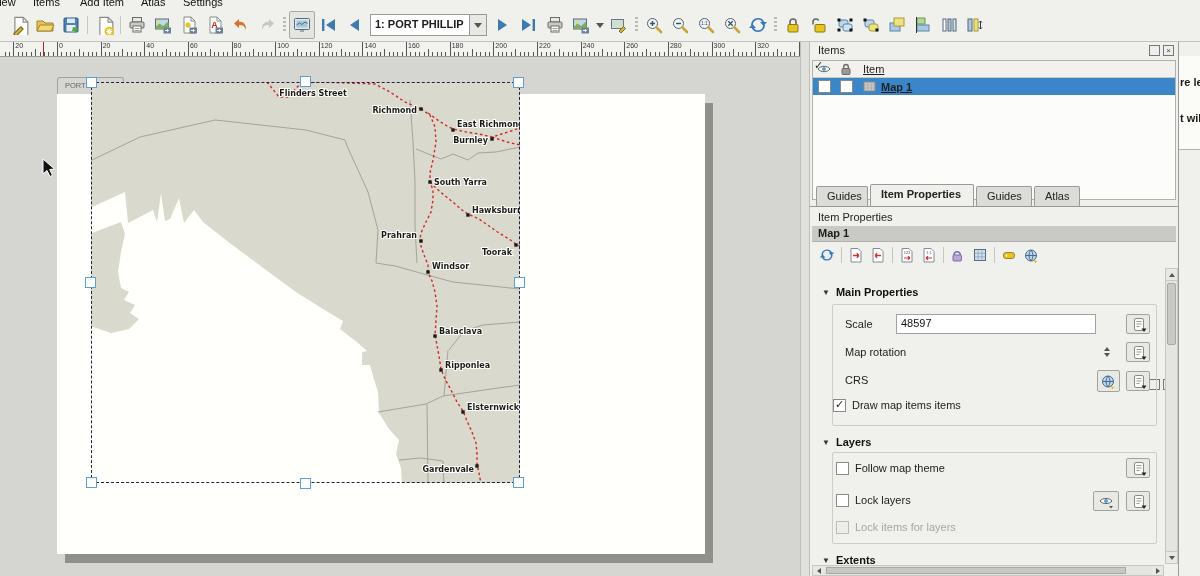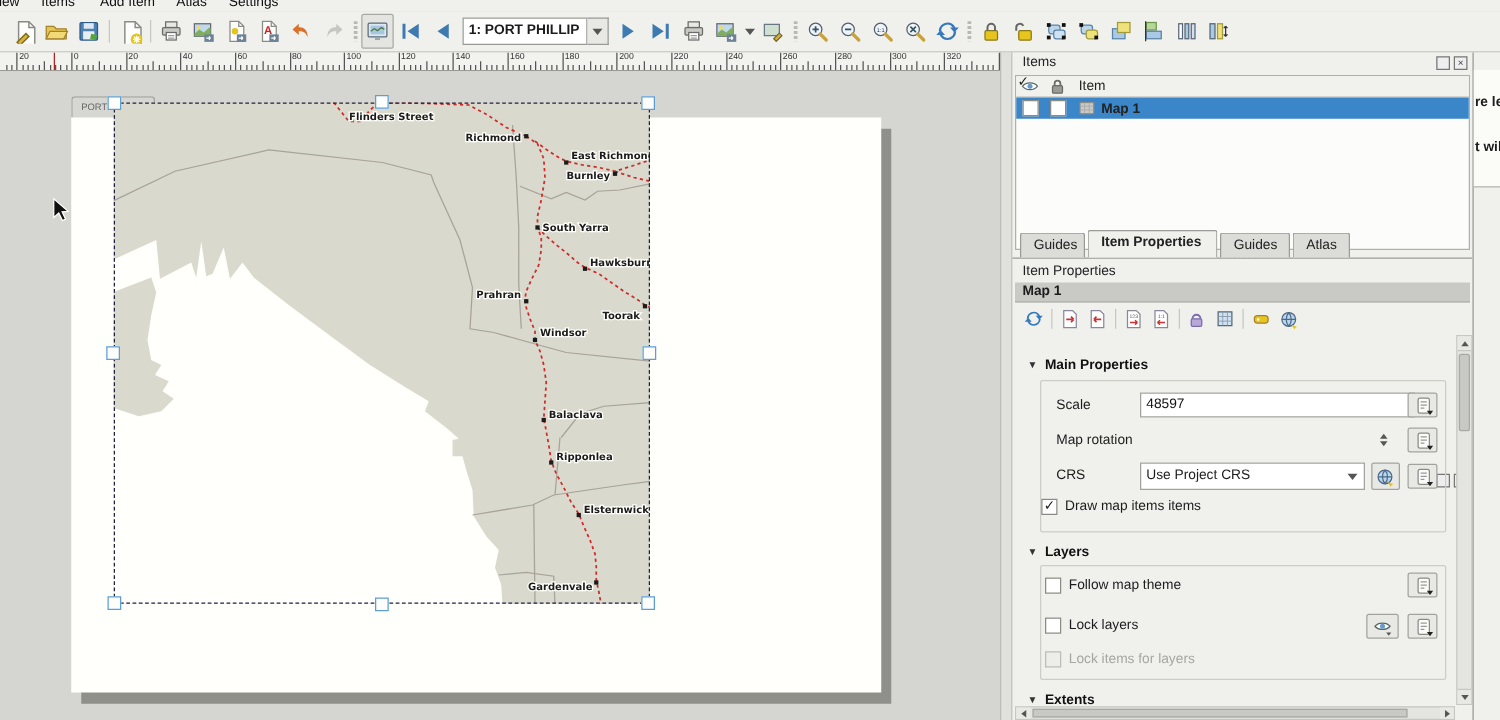--- a/index.html
+++ b/index.html
@@ -52,21 +52,21 @@
               border-left:1px solid #bcbcb8; border-right:1px solid #bcbcb8; }
 
   
   .dock { position:absolute; left:810px; top:42px; width:368px; height:534px; background:#f0f0ed; }
   .ptitle { position:absolute; left:0; width:100%; height:17px; font-size:11px; color:#222; padding:2px 0 0 8px; }
   .winbtns { position:absolute; right:4px; display:flex; gap:3px; }
   .wb { width:11px; height:11px; border:1px solid #777; background:#eee; font-size:8px; line-height:9px;
         text-align:center; color:#444; }
   .wb .bar { margin:1px; height:2px; background:#888; }
 
-  .items-list { position:absolute; left:2px; top:18px; width:364px; height:140px; background:#fcfcfa; border:1px solid #b0b0ac; }
+  .items-list { position:absolute; left:2px; top:18px; width:364px; height:140px; background:#fcfcfa; border:1px solid #b0b0ac;text-decoration:underline; }
   .items-head { height:17px; background:#f1f1ee; border-bottom:1px solid #c8c8c4; display:flex; align-items:center; }
   .col-eye { width:22px; display:flex; justify-content:center; }
   .col-lock { width:22px; display:flex; justify-content:center; }
   .col-item { padding-left:6px; color:#222; }
   .item-row { height:17px; display:flex; align-items:center; }
   .item-row.selected { background:#3a86c8; color:#fff; font-weight:bold; }
   .resize-dots { position:absolute; left:0; right:0; top:158px; text-align:center; color:#999; font-size:9px; letter-spacing:1px; }
 
   
   .tabbar { position:absolute; left:0; top:143px; width:368px; height:22px; border-bottom:1px solid #9a9a96; }
@@ -779,21 +779,21 @@
         </span>
     </div>
 
     <div class="props">
       <div class="sechead" style="top:18px">
         <span class="arr">▼</span><span>Main Properties</span>
       </div>
       <div class="groupbox" style="top:36px;height:122px"></div>
 
       <div class="flabel" style="top:50px">Scale</div>
-      <div class="field" style="left:102px;top:46px;width:220px;height:20px">48597</div>
+      <div class="field" style="left:86px;top:46px;width:200px;height:20px">48597</div>
       <div class="sqbtn" style="left:316px;top:46px">
           <svg width="17" height="17" viewBox="0 0 17 17">
             <rect x="4.5" y="2.5" width="9" height="12" rx="1.5" fill="#fbfbf9" stroke="#8a8a86"></rect>
             <path d="M6.5 5.5h5M6.5 8h5M6.5 10.5h3" stroke="#999"></path>
             <path d="M11.5 12.5h5l-2.5 3.5z" fill="#222"></path>
           </svg>
         </div>
 
       <div class="flabel" style="top:78px">Map rotation</div>
       <div class="spin" style="left:290px;top:76px;height:16px">
@@ -802,24 +802,20 @@
         </div>
       <div class="sqbtn" style="left:316px;top:74px">
           <svg width="17" height="17" viewBox="0 0 17 17">
             <rect x="4.5" y="2.5" width="9" height="12" rx="1.5" fill="#fbfbf9" stroke="#8a8a86"></rect>
             <path d="M6.5 5.5h5M6.5 8h5M6.5 10.5h3" stroke="#999"></path>
             <path d="M11.5 12.5h5l-2.5 3.5z" fill="#222"></path>
           </svg>
         </div>
 
       <div class="flabel" style="top:106px">CRS</div>
-      <div class="combo" style="left:102px;top:102px;width:180px;height:22px">
-        <span>Use Project CRS</span>
-        <span class="caret"></span>
-      </div>
       <div class="sqbtn" style="left:287px;top:102px;width:23px;height:22px">
           <svg width="17" height="17" viewBox="0 0 17 17">
             <circle cx="8" cy="8.5" r="5.5" fill="#bcd6ec" stroke="#4a6a8a"></circle>
             <path d="M2.5 8.5h11M8 3a8.5 8.5 0 0 1 0 11M8 3a8.5 8.5 0 0 0 0 11" stroke="#4a6a8a" fill="none"></path>
             <path d="M10 12.5l4.5 1.8-1.2.8-.8 1.2z" fill="#e0c020"></path>
           </svg>
         </div>
       <div class="sqbtn" style="left:316px;top:103px">
           <svg width="17" height="17" viewBox="0 0 17 17">
             <rect x="4.5" y="2.5" width="9" height="12" rx="1.5" fill="#fbfbf9" stroke="#8a8a86"></rect>

